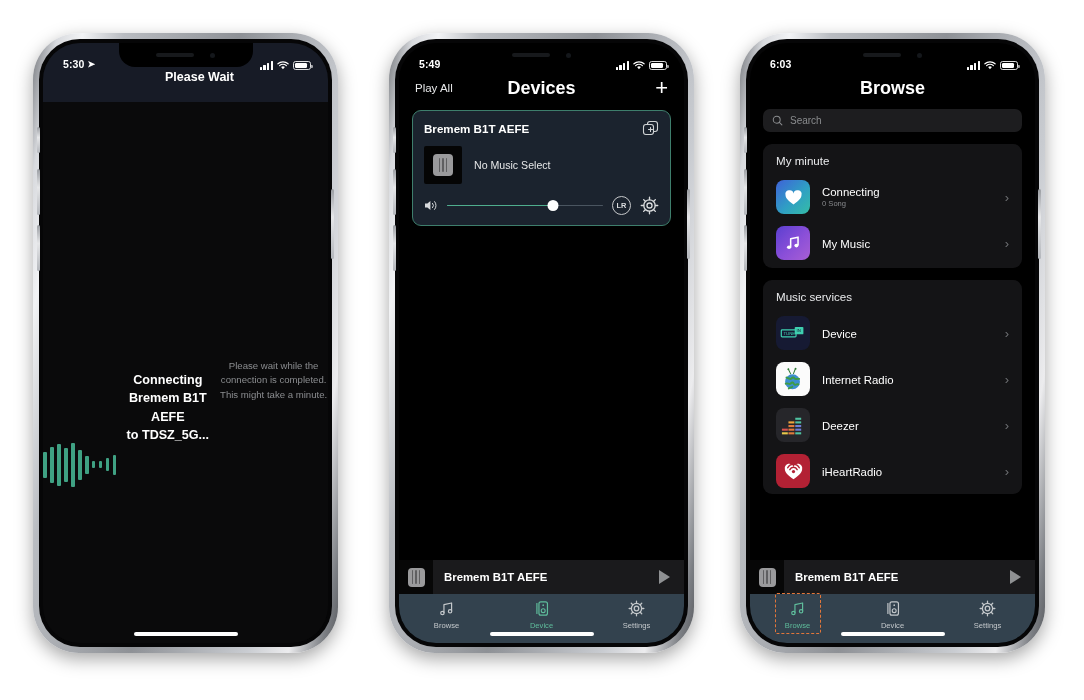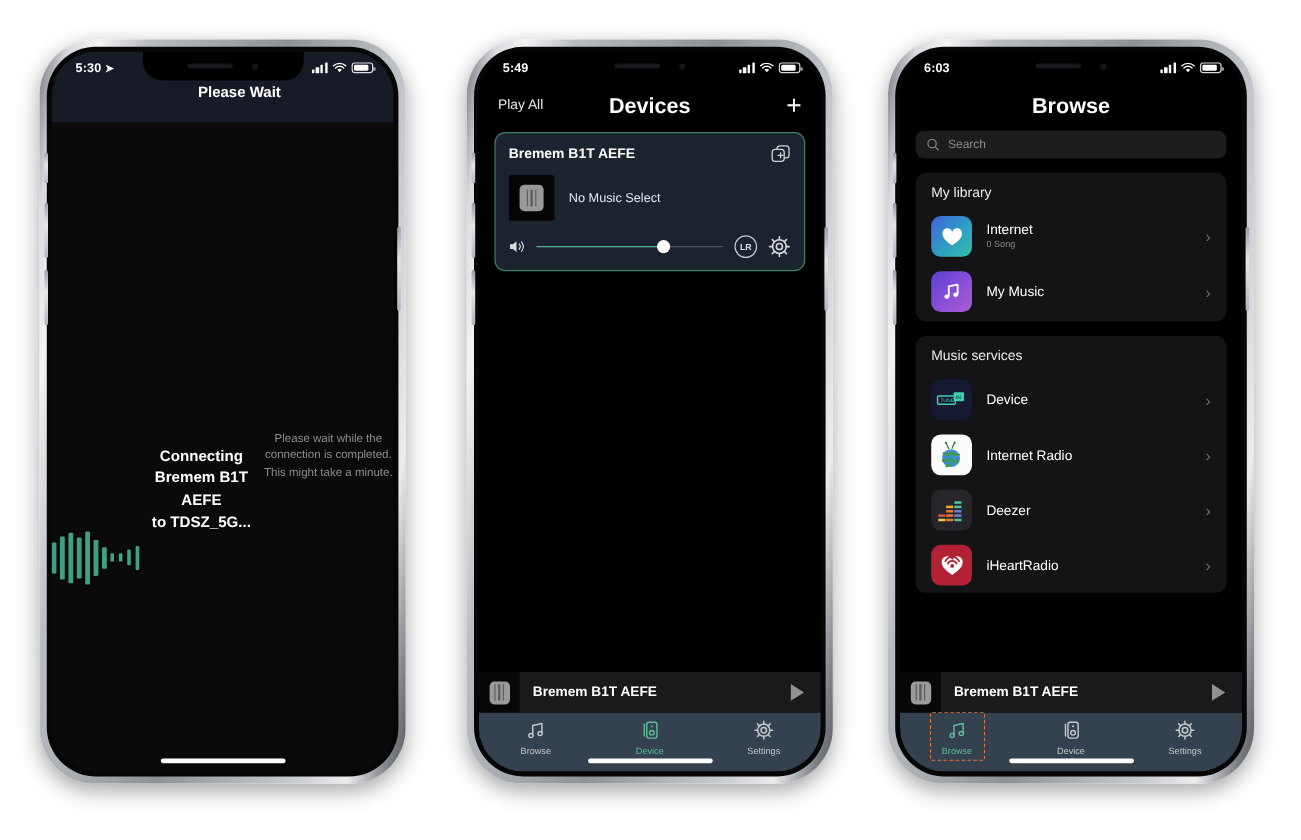--- a/index.html
+++ b/index.html
@@ -60,21 +60,21 @@
     z-index: 40;
     display: flex; align-items: center; justify-content: center; gap: 16px;
   }
   .speaker-slot { width: 38px; height: 3.5px; border-radius: 2px; background: #17191c; }
   .front-cam { width: 5px; height: 5px; border-radius: 50%; background: #14171b; }
 
   
   .statusbar {
     position: relative; z-index: 30;
     height: 27px;
-    display: flex; align-items: center; justify-content: space-between;
+    display: flex; align-items: flex-end; justify-content: space-between;
     padding: 0 17px 0 20px;
     color: #fff;
     font-size: 10.5px; font-weight: bold;
     letter-spacing: .1px;
   }
   .sb-left { display: flex; align-items: center; gap: 3px; }
   .loc-arrow { font-size: 9px; }
   .sb-right { display: flex; align-items: center; gap: 4px; }
   .sig { display: flex; align-items: flex-end; gap: 1.3px; height: 9px; }
   .sig i { width: 2.4px; background: #fff; border-radius: .5px; display: block; }
@@ -453,29 +453,29 @@
 
         <div class="search">
           <svg width="11" height="11" viewBox="0 0 14 14">
             <circle cx="6" cy="6" r="4.4" stroke="#8a8c8e" stroke-width="1.3" fill="none"></circle>
             <path d="M9.4 9.4 12.6 12.6" stroke="#8a8c8e" stroke-width="1.3" stroke-linecap="round"></path>
           </svg>
           <span class="search-ph">Search</span>
         </div>
 
         <div class="sec">
-          <div class="sec-title">My library</div>
+          <div class="sec-title">My minute</div>
           <div class="row">
             <span class="row-ico" style="background:linear-gradient(135deg,#3f62d8,#2f9fc4 55%,#35bda6)">
               <svg width="19" height="17" viewBox="0 0 22 20">
                 <path d="M11 18.2C4.4 13.6 1.6 10.6 1.6 7.2A4.8 4.8 0 0 1 11 5.2 4.8 4.8 0 0 1 20.4 7.2c0 3.4-2.8 6.4-9.4 11Z" fill="#fff"></path>
               </svg>
             </span>
             <span class="row-txt">
-              <span class="row-name" style="display:block">Internet</span>
+              <span class="row-name" style="display:block">Connecting</span>
               <span class="row-sub" style="display:block">0 Song</span>
             </span>
             <span class="chev">›</span>
           </div>
           <div class="row">
             <span class="row-ico" style="background:linear-gradient(135deg,#5b3fd0,#8b4fd8 55%,#a85fd4)">
               <svg width="18" height="18" viewBox="0 0 20 20">
                 <path d="M7.4 14.6V5.2l8.2-1.7v9" stroke="#fff" stroke-width="1.7" fill="none" stroke-linejoin="round"></path>
                 <ellipse cx="5.6" cy="14.8" rx="2.3" ry="2" fill="#fff"></ellipse>
                 <ellipse cx="13.8" cy="12.9" rx="2.3" ry="2" fill="#fff"></ellipse>

